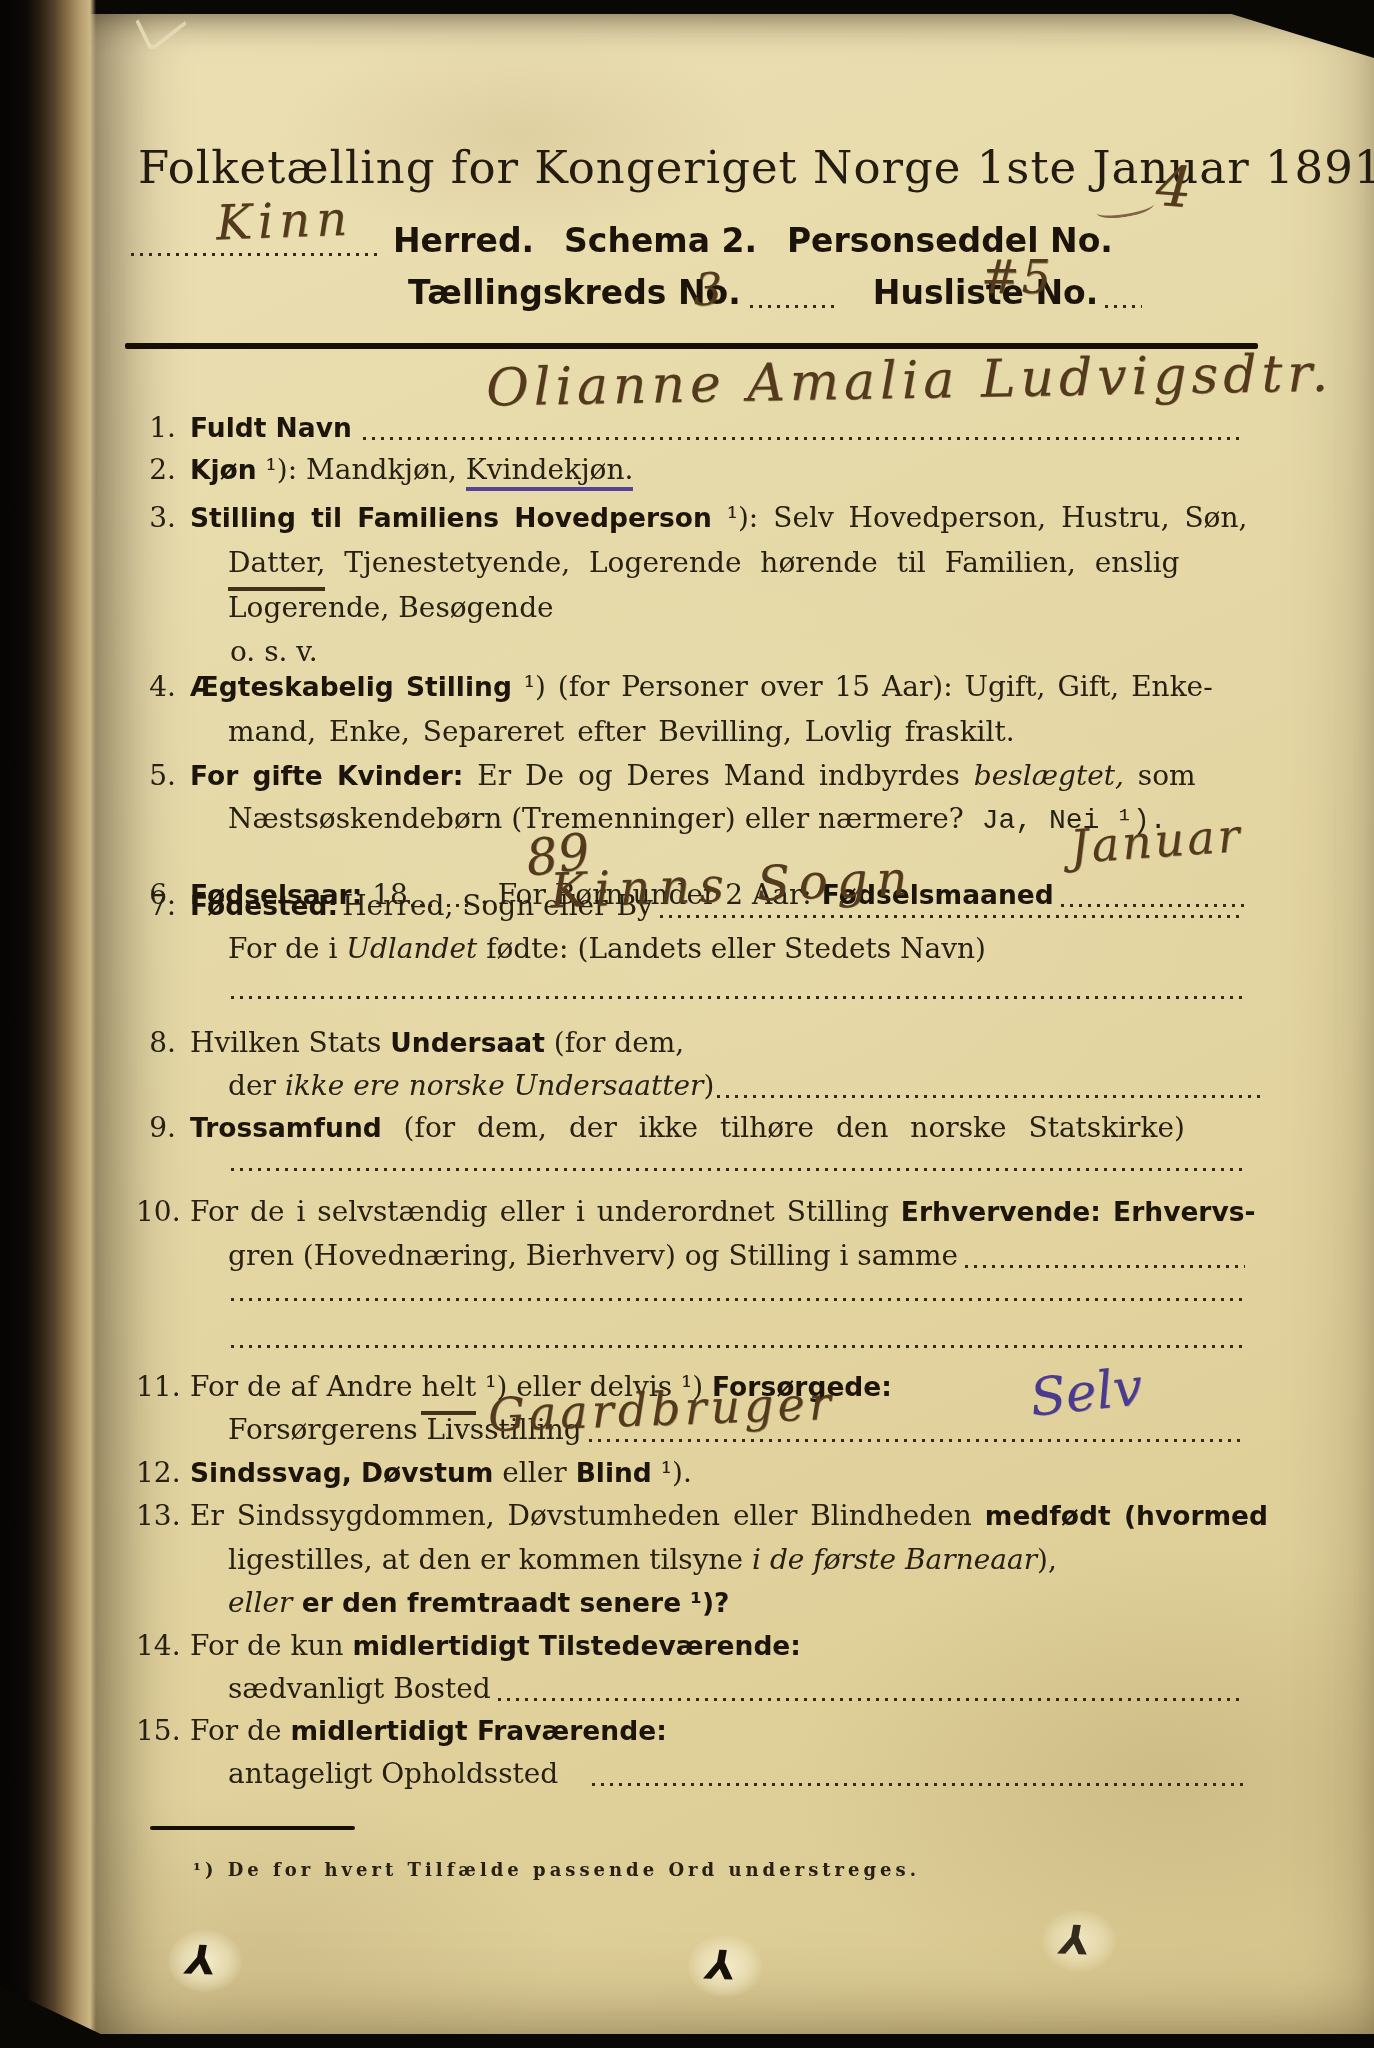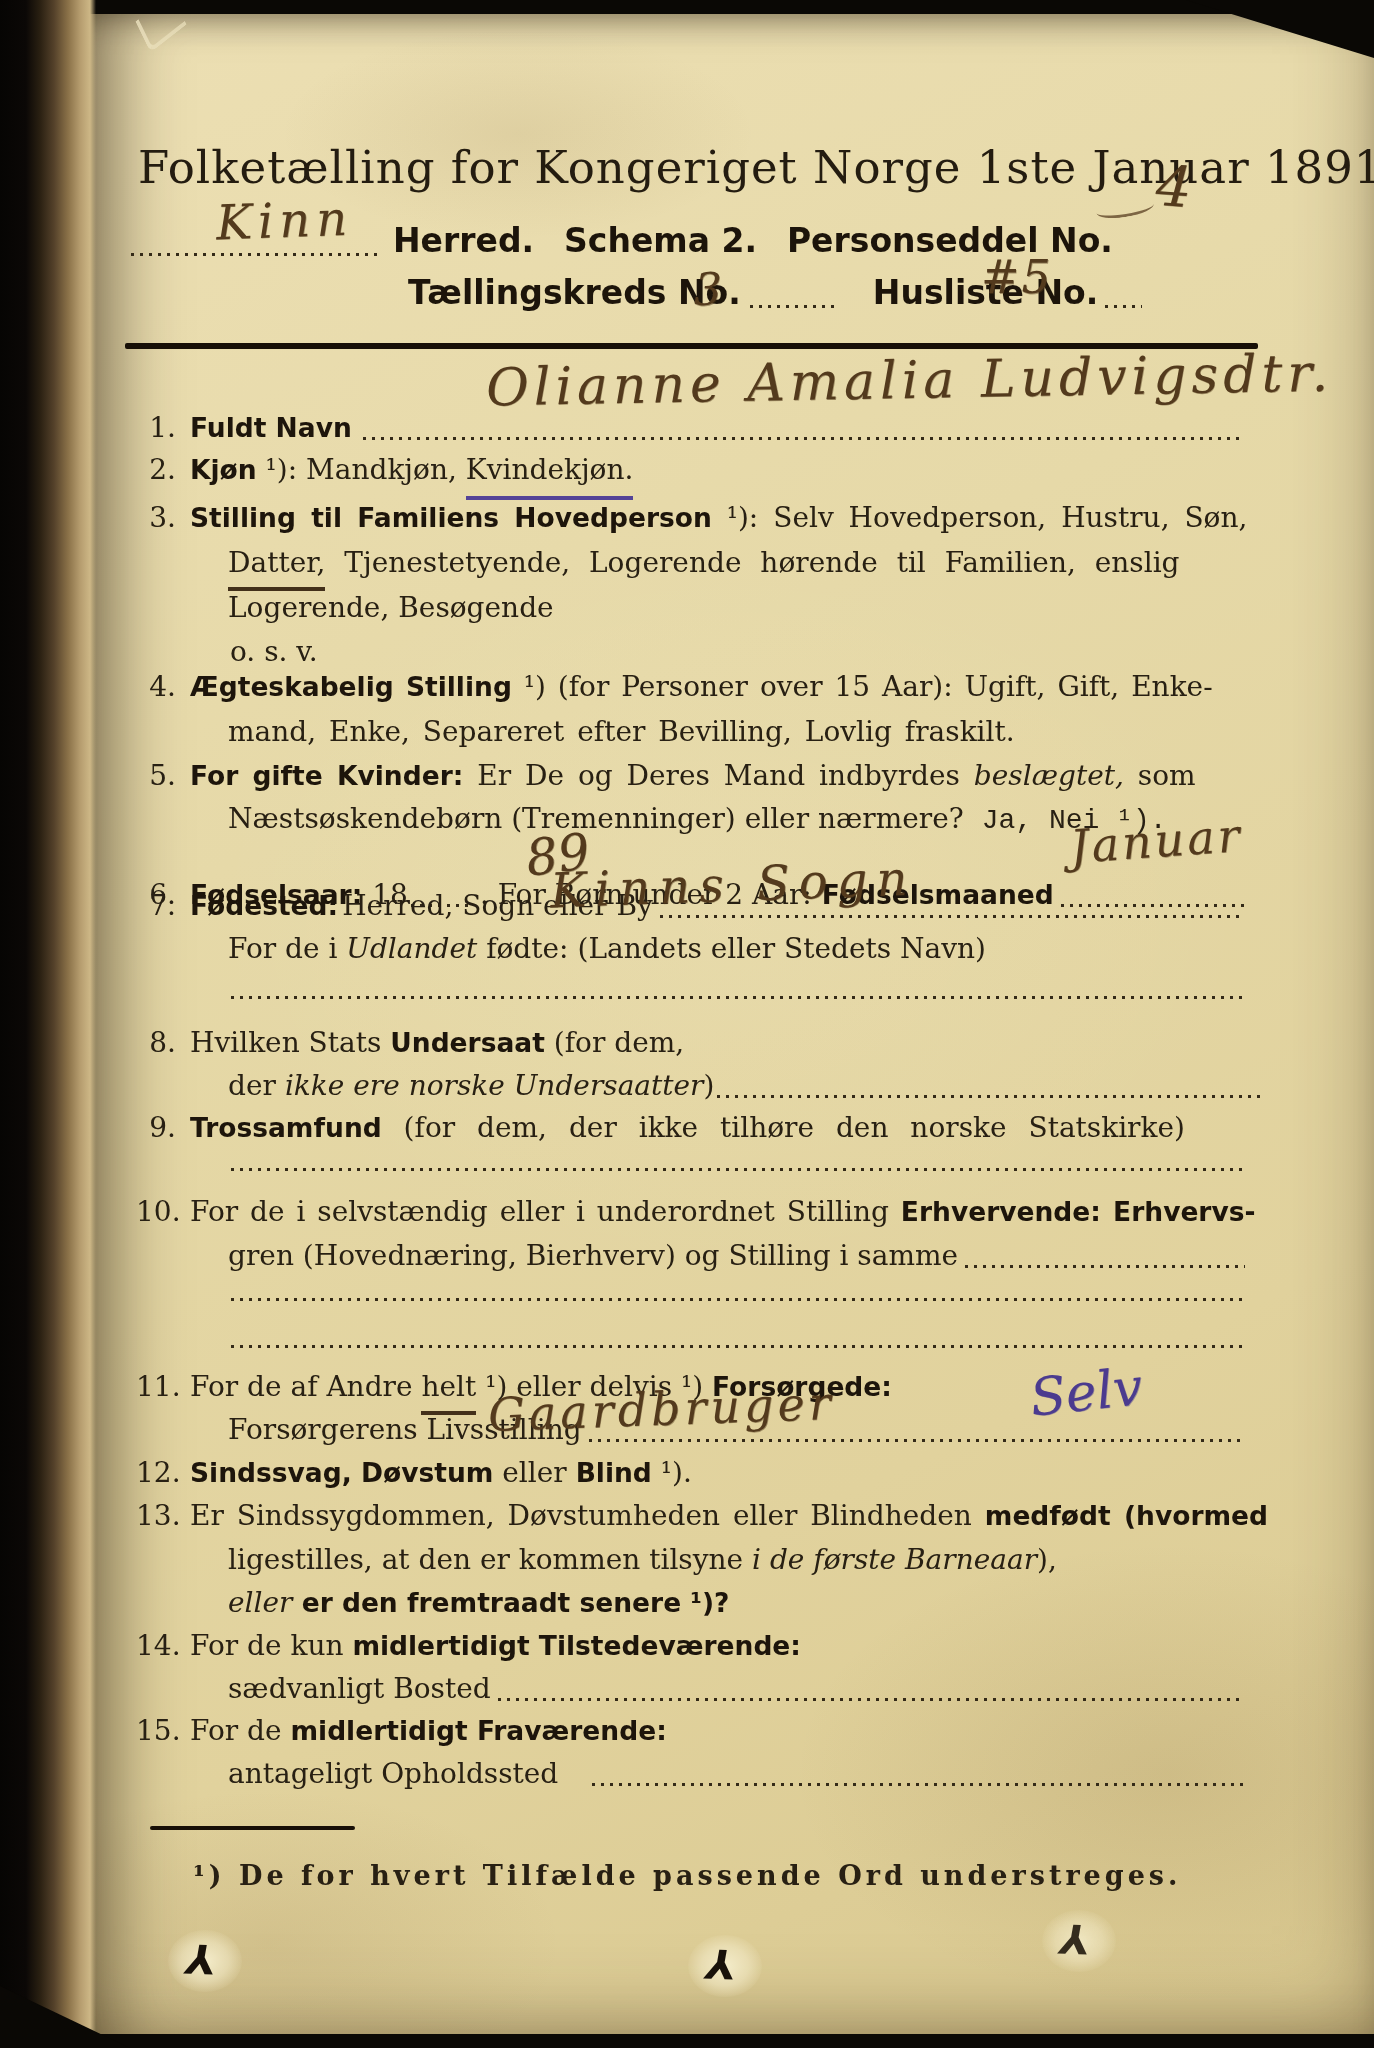--- a/index.html
+++ b/index.html
@@ -38,21 +38,21 @@
   .hdr{font-family:"DejaVu Sans",sans-serif;font-weight:bold;font-size:33px;color:#1c140a;}
   .dots{background-image:radial-gradient(circle,#342a18 1.7px,rgba(0,0,0,0) 1.8px);
         background-size:9px 5px;background-repeat:repeat-x;background-position:0 100%;
         height:5px;display:inline-block;}
   .rf .dots{align-self:flex-end;margin-bottom:4px;}
   .dots-grow{flex:1 1 auto;}
   .dotline{position:absolute;left:140px;right:129px;height:5px;
         background-image:radial-gradient(circle,#342a18 1.7px,rgba(0,0,0,0) 1.8px);
         background-size:9px 5px;background-repeat:repeat-x;background-position:0 100%;}
   .rule{position:absolute;background:#170f07;border-radius:2px;}
-  .u-purple{border-bottom:4px solid #544397;padding-bottom:10px;}
+  .u-purple{border-bottom:4px solid #544397;padding-bottom:1px;}
   .u-ink{border-bottom:4px solid #43301a;padding-bottom:8px;}
 
   
   .hw{position:absolute;font-family:"DejaVu Serif",serif;font-style:italic;color:#533a1d;
       white-space:nowrap;text-shadow:0.6px 0.6px 0 rgba(80,55,25,.45);z-index:6;}
   .hw-purple{color:#4b3b8f;text-shadow:0.6px 0.6px 0 rgba(70,60,140,.45);}
   .scrib{position:absolute;width:58px;height:14px;border-bottom:3px solid rgba(80,52,24,.7);
       transform:rotate(-9deg);z-index:6;border-radius:50%;}
 
   
@@ -198,21 +198,21 @@
 
     <div class="r" style="left:48px;top:1699px;">
       <span class="num">15.</span><span>For de </span><span class="b">midlertidigt Fraværende:</span>
     </div>
     <div class="r rf" style="left:140px;top:1742px;right:129px;gap:27px;">
       <span>antageligt Opholdssted</span>
       <span class="dots dots-grow" style="margin-left:4px;"></span>
     </div>
 
     <div class="rule" style="left:62px;top:1812px;width:205px;height:4px;"></div>
-    <div class="r" style="left:105px;top:1845px;letter-spacing:4px;font-weight:bold;font-size:27px;">¹) De for hvert Tilfælde passende Ord understreges.</div>
+    <div class="r" style="left:105px;top:1845px;letter-spacing:4px;font-weight:bold;font-size:18px;">¹) De for hvert Tilfælde passende Ord understreges.</div>
 
     <div class="hw" style="left:128px;top:178px;font-size:48px;letter-spacing:6px;transform:rotate(-2deg);">Kinn</div>
     <div class="scrib" style="left:1008px;top:186px;"></div>
     <div class="hw" style="left:1068px;top:140px;font-size:56px;transform:rotate(4deg);">4</div>
     <div class="hw" style="left:606px;top:250px;font-size:44px;">3</div>
     <div class="hw" style="left:893px;top:236px;font-size:46px;letter-spacing:2px;">#5</div>
     <div class="hw" style="left:398px;top:336px;font-size:52px;letter-spacing:5px;transform:rotate(-1deg);">Olianne Amalia Ludvigsdtr.</div>
     <div class="hw" style="left:438px;top:812px;font-size:50px;transform:rotate(-7deg);">89</div>
     <div class="hw" style="left:982px;top:800px;font-size:46px;letter-spacing:3px;transform:rotate(-4deg);">Januar</div>
     <div class="hw" style="left:462px;top:842px;font-size:48px;letter-spacing:9px;transform:rotate(-2deg);">Kinns Sogn</div>

